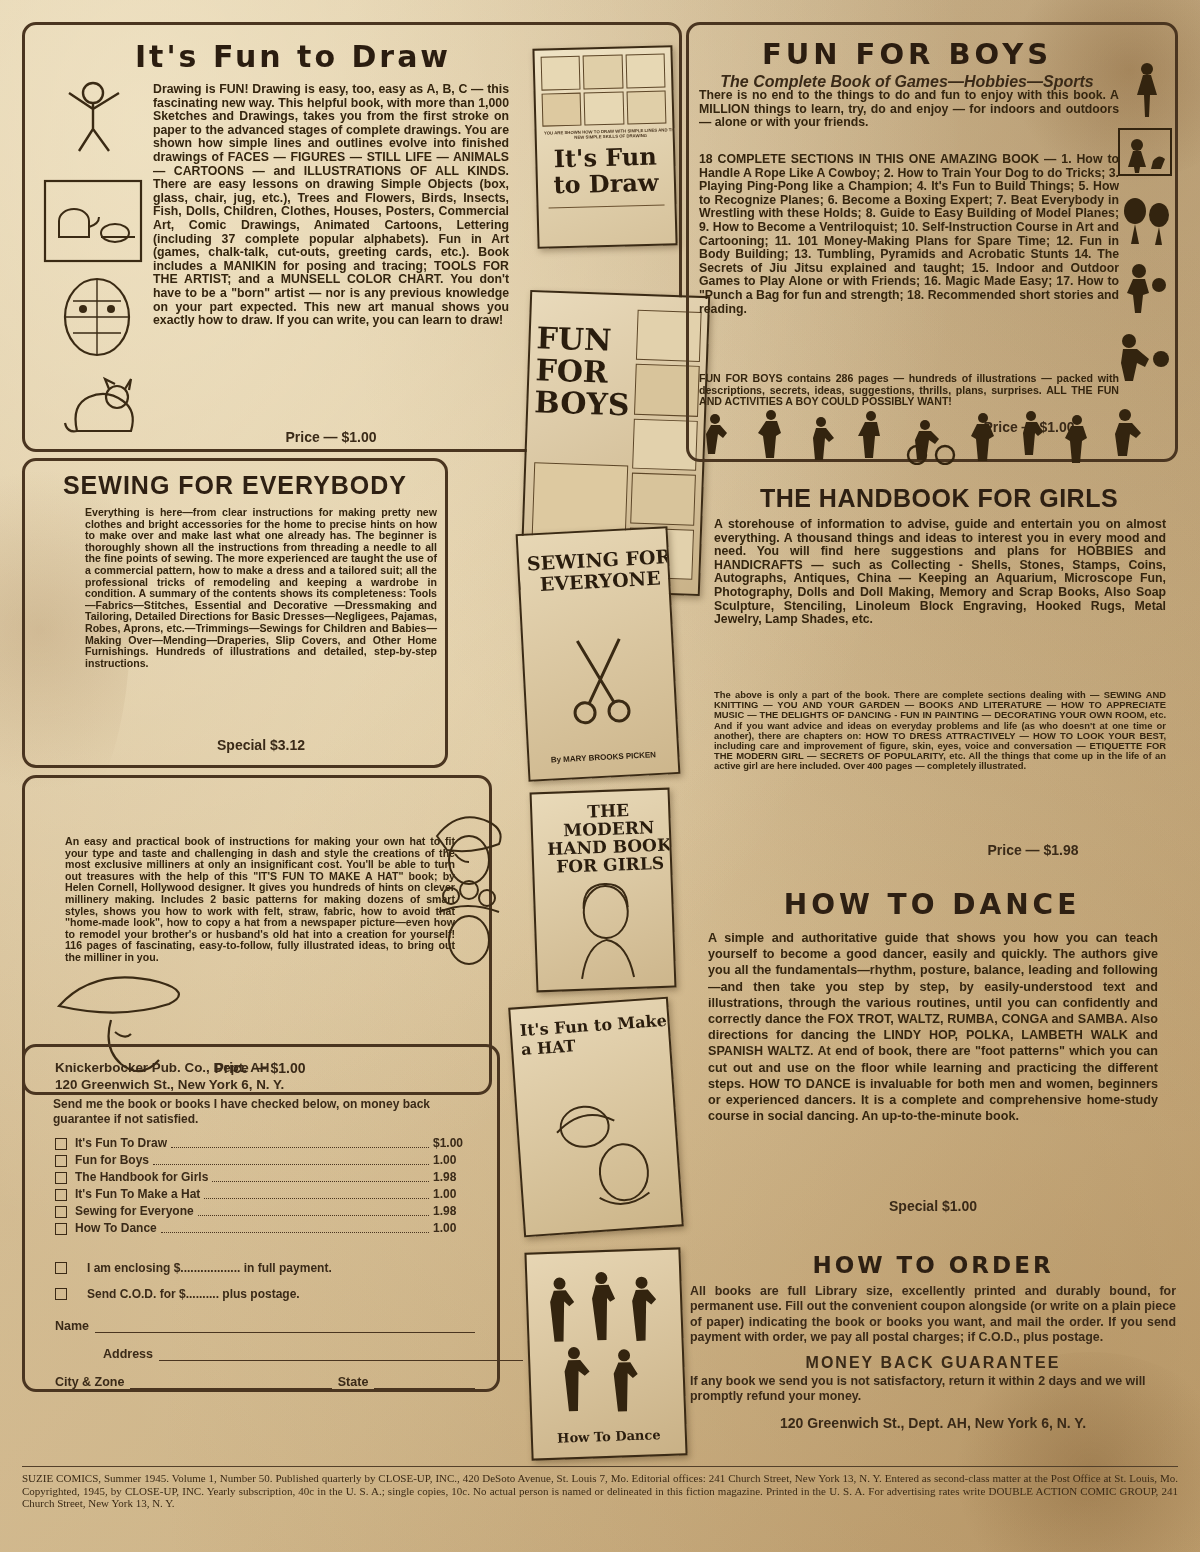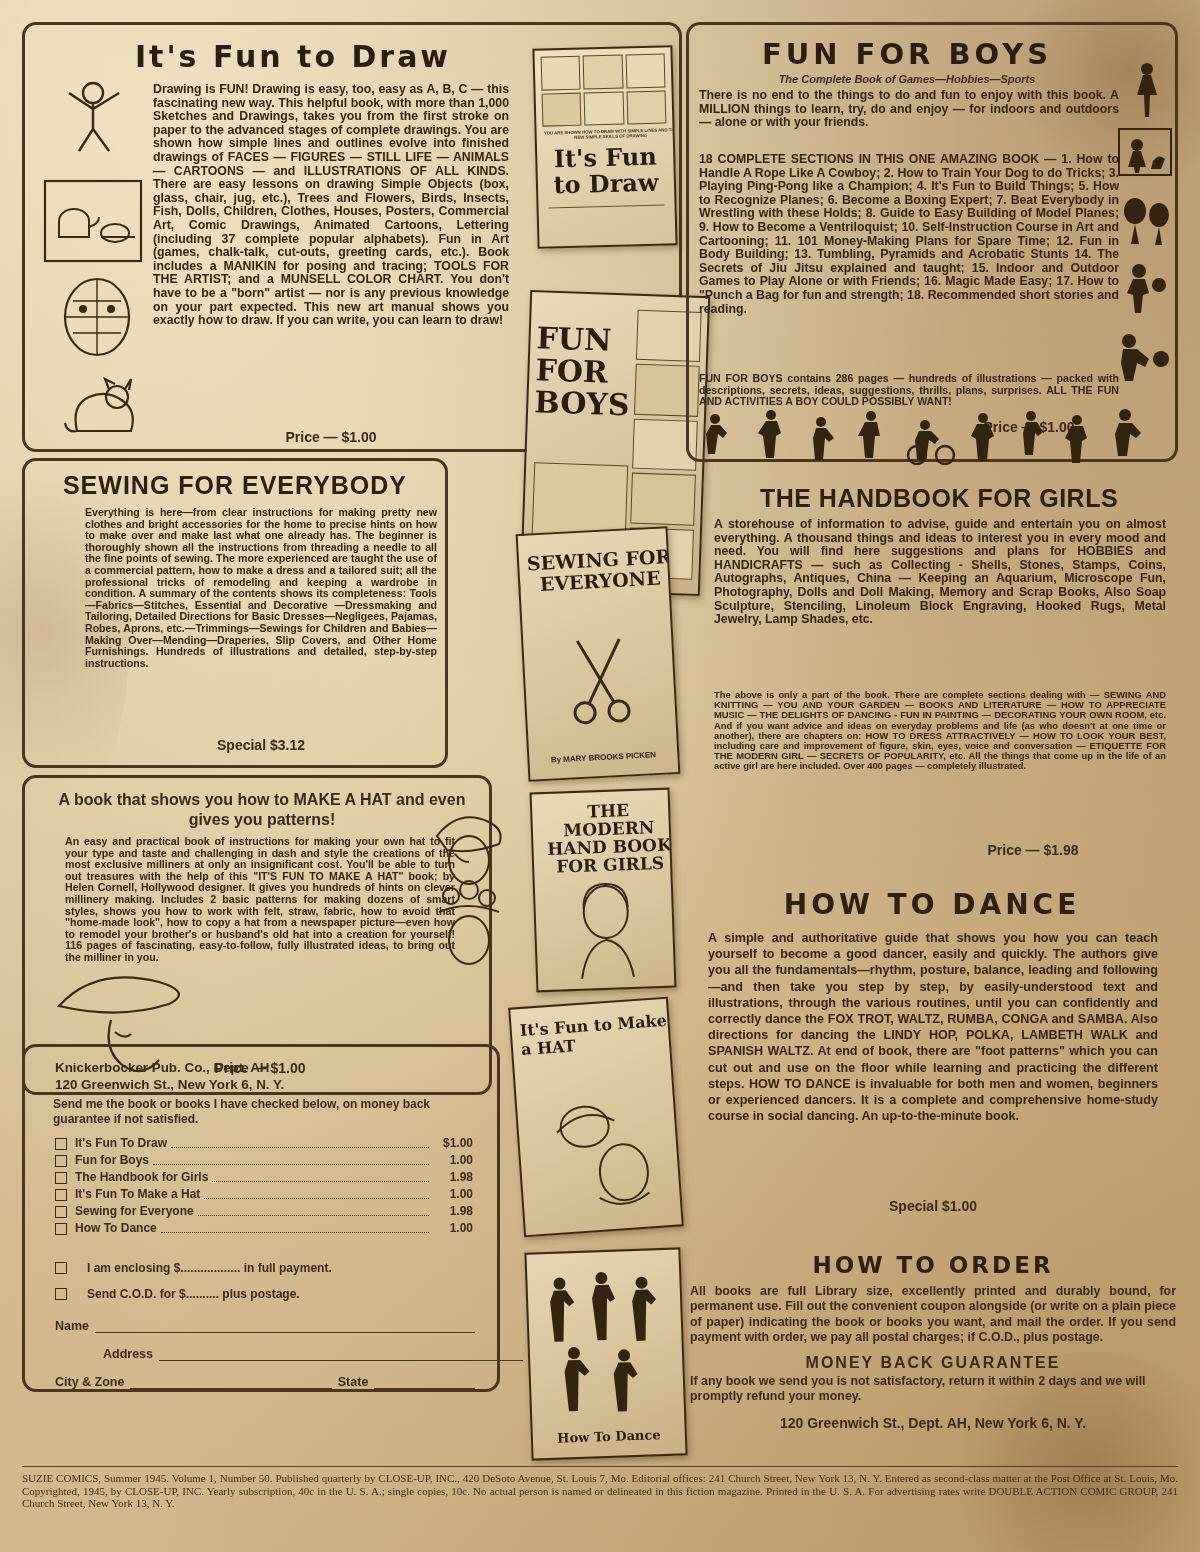--- a/index.html
+++ b/index.html
@@ -47,21 +47,21 @@
     position:absolute;left:48px;top:14px;width:440px;
     font-size:30px;letter-spacing:3px;font-weight:bold;
     font-family:"DejaVu Sans", sans-serif;
     color:#2b1d10;
   }
   #draw-text{position:absolute;left:128px;top:58px;width:356px;}
 
   
   #panel-boys{left:686px;top:22px;width:492px;height:440px;}
   #boys-title{position:absolute;left:8px;top:12px;width:420px;font-size:29px;letter-spacing:4px;font-weight:bold;font-family:"DejaVu Sans",sans-serif;color:#2b1d10;}
-  #boys-sub{position:absolute;left:8px;top:48px;width:420px;font-size:11px;font-style:italic;font-weight:bold;text-align:center;}
+  #boys-sub{position:absolute;left:8px;top:48px;width:420px;font-size:16px;font-style:italic;font-weight:bold;text-align:center;}
   #boys-text{position:absolute;left:10px;top:64px;width:420px;}
 
   
   #panel-sewing{left:22px;top:458px;width:426px;height:310px;}
   #sewing-title{position:absolute;left:0;top:10px;width:100%;font-size:25px;letter-spacing:1px;}
   #sewing-text{position:absolute;left:60px;top:46px;width:352px;}
 
   
   #panel-girls{left:700px;top:478px;width:478px;height:392px;}
   #girls-title{position:absolute;left:0;top:6px;width:100%;font-size:25px;letter-spacing:0.5px;}
@@ -78,21 +78,21 @@
   #dance-text{position:absolute;left:22px;top:52px;width:450px;font-size:12.6px;line-height:16.2px;}
 
   
   #panel-order{left:22px;top:1044px;width:478px;height:348px;}
   .pub-line{font-weight:bold;font-size:13.4px;line-height:17px;}
   #order-pub{position:absolute;left:30px;top:12px;width:420px;}
   #order-instr{position:absolute;left:28px;top:50px;width:420px;font-size:12px;line-height:15px;font-weight:600;}
   .chk-row{display:flex;align-items:center;font-size:12px;line-height:17px;font-weight:600;}
   .chk{width:10px;height:10px;border:1.4px solid #3b2a16;margin-right:8px;flex:none;}
   .dots{flex:1;border-bottom:1.5px dotted #4a3520;margin:0 4px 3px 4px;height:10px;}
-  .amt{width:40px;text-align:right;}
+  .amt{width:40px;text-align:left;}
   #order-list{position:absolute;left:30px;top:88px;width:418px;}
   #order-pay{position:absolute;left:30px;top:208px;width:418px;}
   .pay-row{display:flex;align-items:center;font-size:12px;line-height:26px;font-weight:600;gap:12px;}
   .fieldline{position:absolute;left:30px;font-size:12.5px;font-weight:600;display:flex;align-items:flex-end;width:420px;}
   .fieldline .rule{flex:1;border-bottom:1.6px solid #4a3520;margin-left:6px;height:12px;}
 
   
   #sec-howorder{position:absolute;left:690px;top:1252px;width:486px;}
   #howorder-title{font-size:23px;letter-spacing:3px;text-align:center;font-weight:bold;font-family:"DejaVu Sans",sans-serif;}
   #howorder-text{margin-top:6px;font-size:12.4px;line-height:15.4px;text-align:justify;font-weight:600;}
@@ -327,21 +327,20 @@
         <g fill="none" stroke="#3a2a14" stroke-width="2">
           <ellipse cx="44" cy="34" rx="22" ry="26"></ellipse>
           <path d="M22 30q0-24 22-24t22 24"></path>
           <path d="M18 100q6-34 26-38 20 4 26 38"></path>
         </g>
       </svg>
     </div>
   </div>
 
   <div class="panel" id="panel-hat">
-    <div id="hat-title">A book that shows you how to MAKE A HAT and even gives you patterns!</div>
     <div class="body-text small" id="hat-text">An easy and practical book of instructions for making your own hat to fit your type and taste and challenging in dash and style the creations of the most exclusive milliners at only an insignificant cost. You'll be able to turn out treasures with the help of this "IT'S FUN TO MAKE A HAT" book; by Helen Cornell, Hollywood designer. It gives you hundreds of hints on clever millinery making. Includes 2 basic patterns for making dozens of smart styles, shows you how to work with felt, straw, fabric, how to avoid that "home-made look", how to copy a hat from a newspaper picture—even how to remodel your brother's or husband's old hat into a creation for yourself! 116 pages of fascinating, easy-to-follow, fully illustrated ideas, to bring out the milliner in you.</div>
     <div class="price" style="position:absolute;left:40px;top:278px;width:390px;">Price — $1.00</div>
 
     <div class="doodle" style="left:400px;top:24px;">
       <svg width="88" height="92" viewBox="0 0 88 92">
         <g fill="none" stroke="#3a2a14" stroke-width="2">
           <path d="M12 34q22-28 52-14 16 8 10 22-26 10-52 6z"></path>
           <ellipse cx="44" cy="58" rx="20" ry="24"></ellipse>
           <path d="M30 52q6 8 14 8"></path>
         </g>

